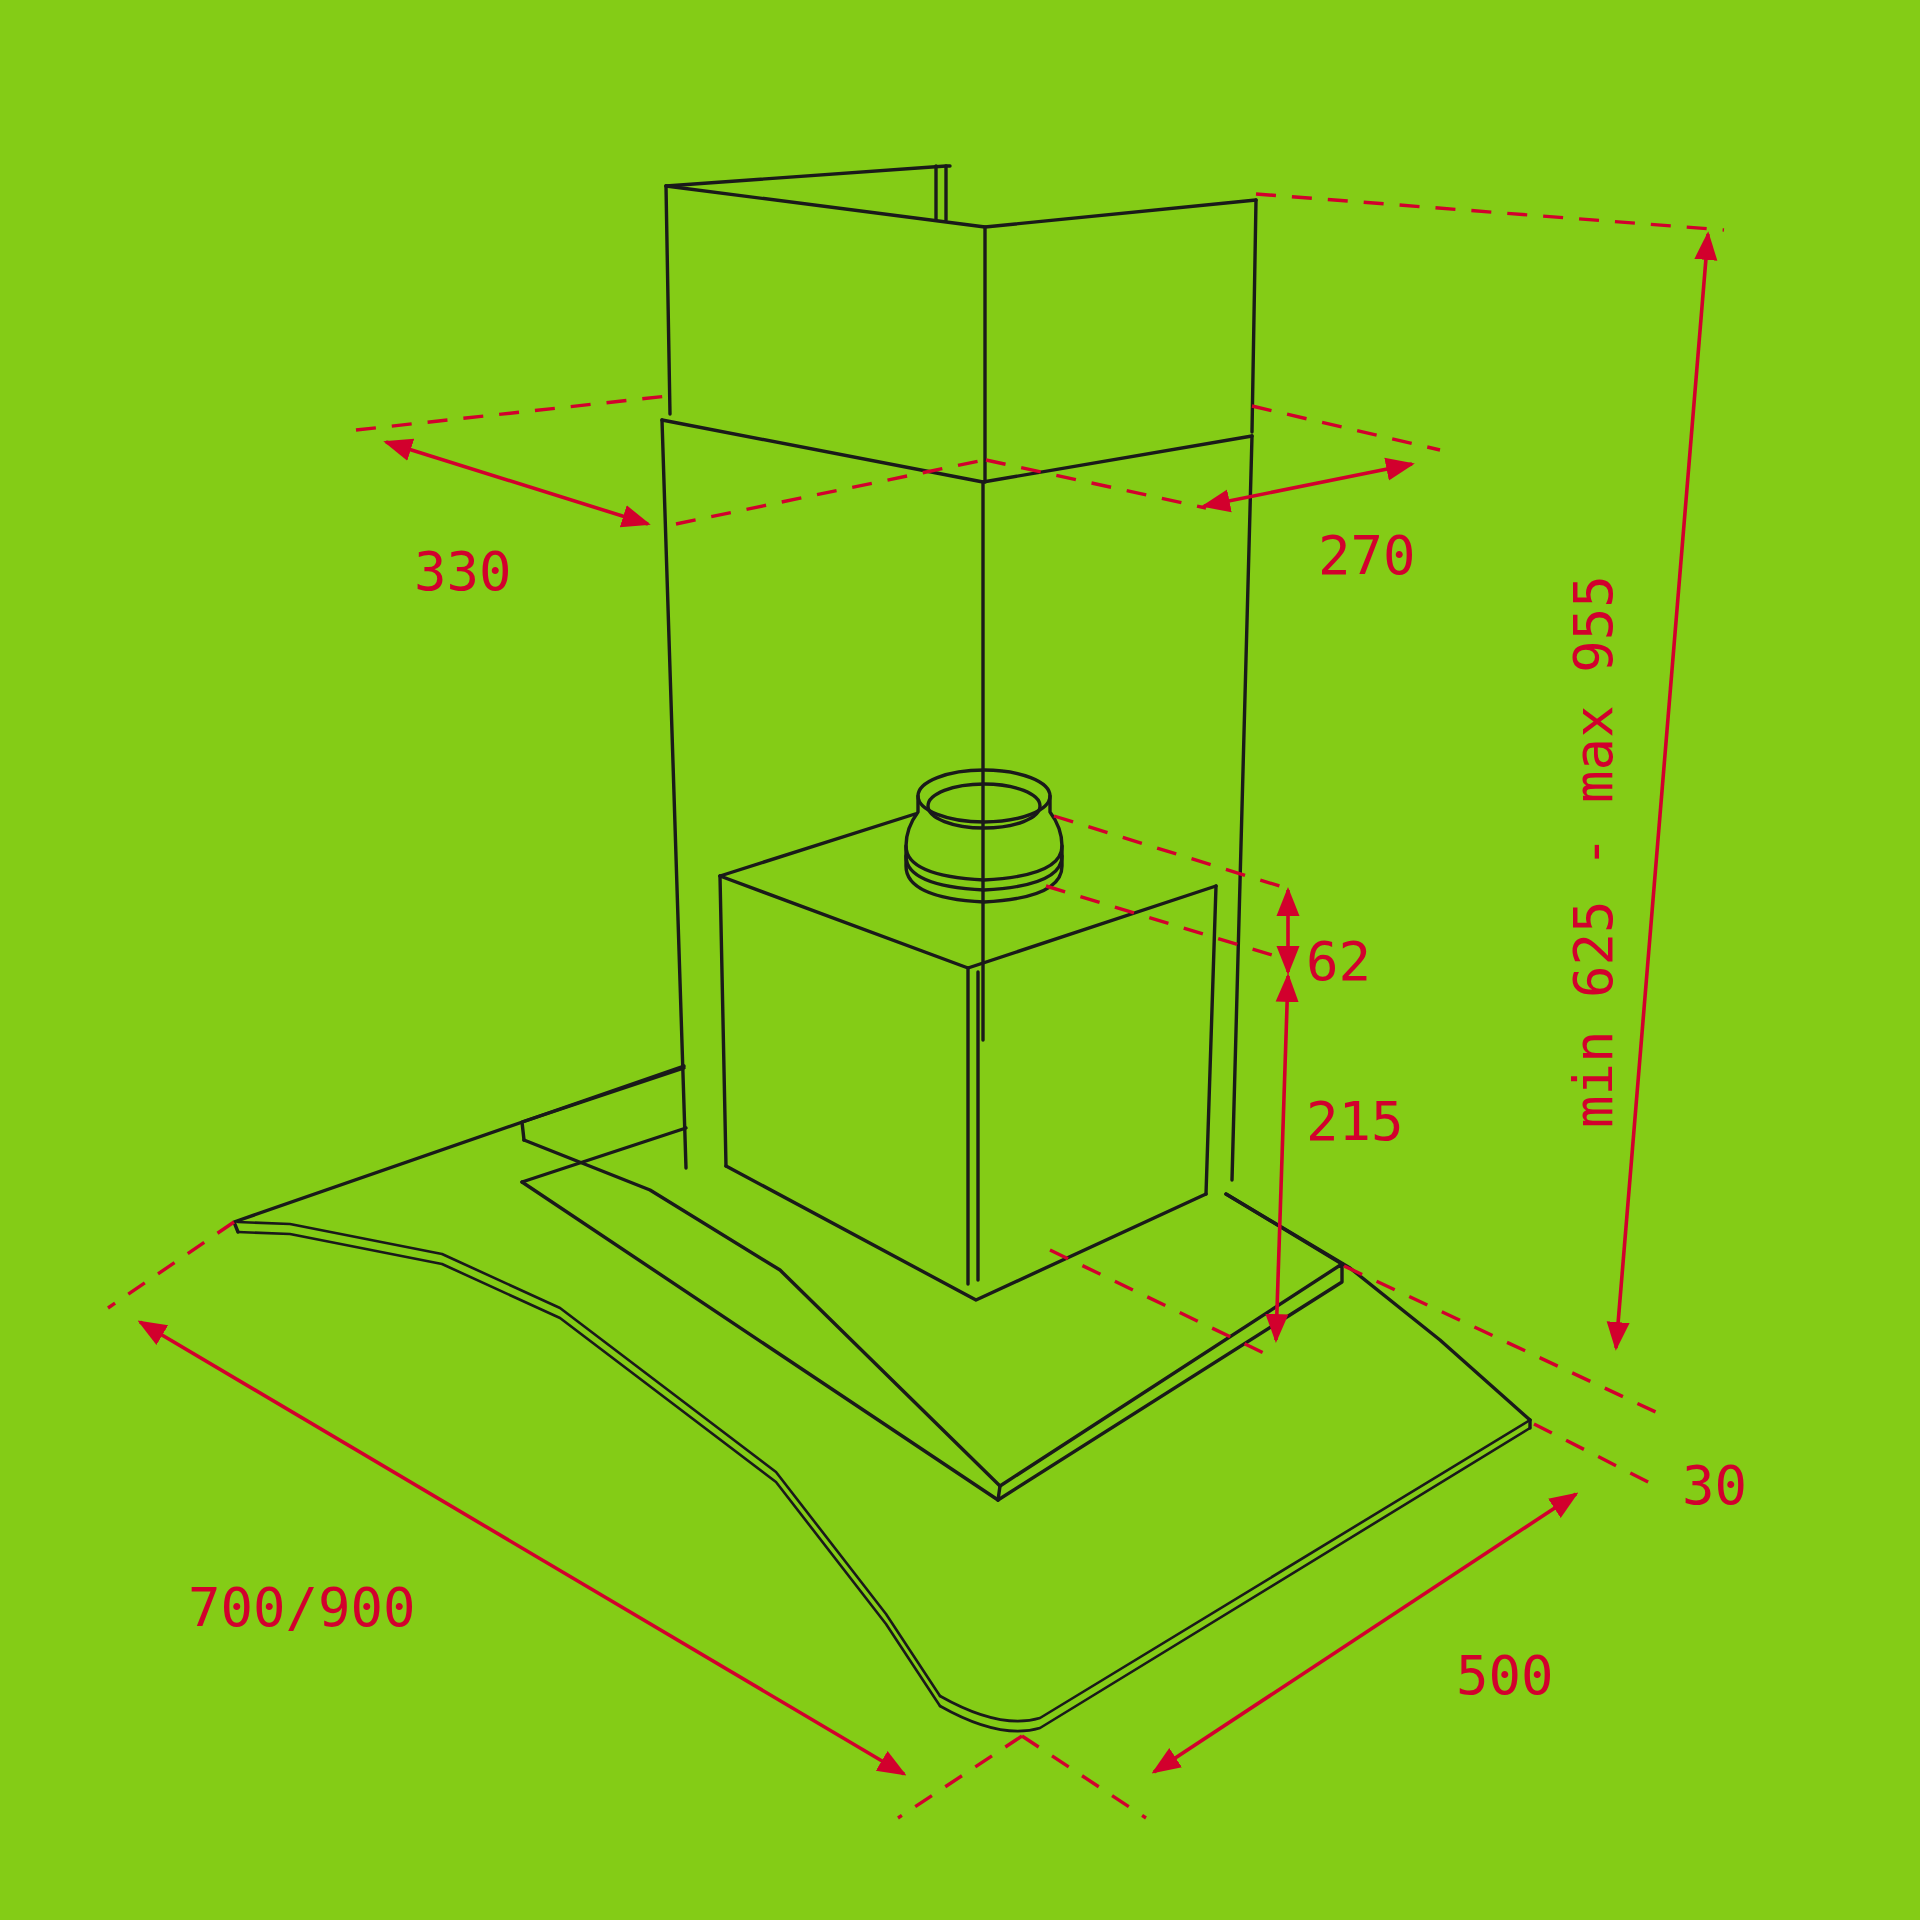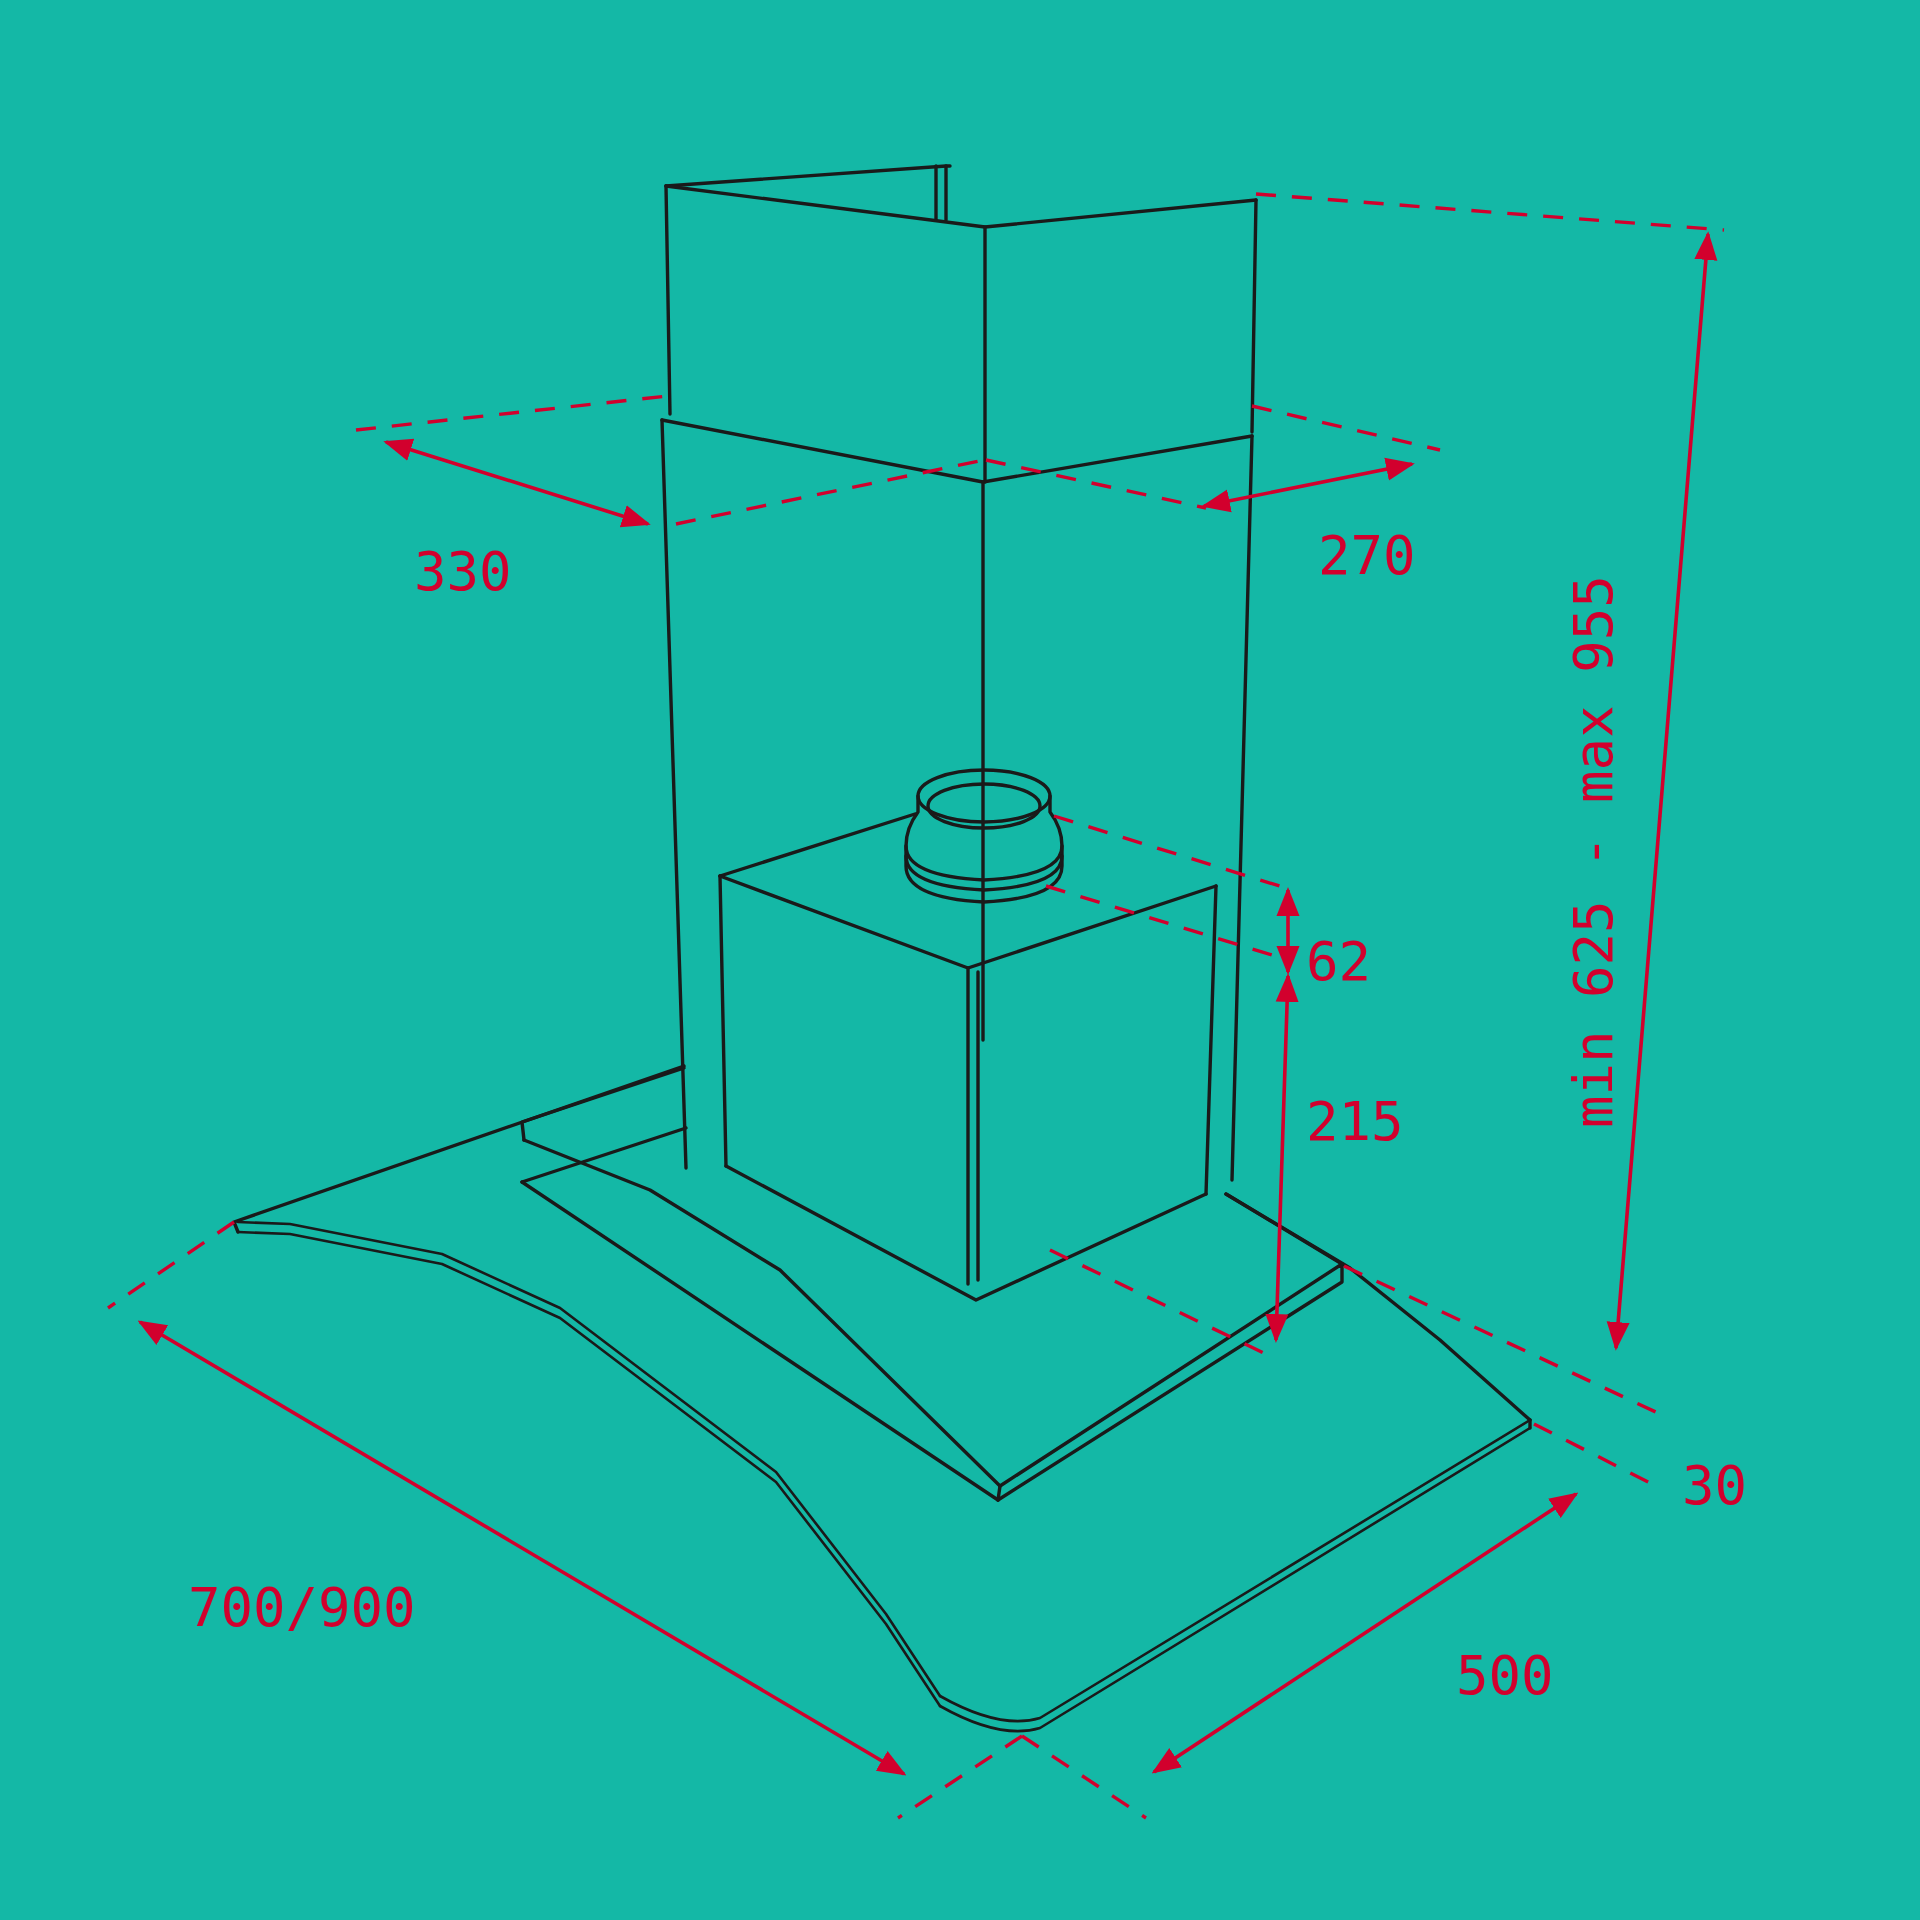--- a/index.html
+++ b/index.html
@@ -1,16 +1,16 @@
 <!DOCTYPE html>
 <html><head>
 <meta charset="utf-8">
 <style>
   html, body { margin: 0; padding: 0; background: #ffffff; }
-  #canvas { position: relative; width: 1920px; height: 1920px; background: #14b8a6; overflow: hidden; }
+  #canvas { position: relative; width: 1920px; height: 1920px; background: #84cc16; overflow: hidden; }
   svg { position: absolute; left: 0; top: 0; }
   .obj { fill: none; stroke: #1a1a1a; stroke-width: 3.4; stroke-linejoin: round; stroke-linecap: round; }
   .obj-thin { fill: none; stroke: #1a1a1a; stroke-width: 2.6; stroke-linejoin: round; stroke-linecap: round; }
   .dash { fill: none; stroke: #d2002d; stroke-width: 3.4; stroke-dasharray: 20 16; }
   .dim { fill: none; stroke: #d2002d; stroke-width: 3.6; }
   .head { fill: #d2002d; stroke: none; }
   .lbl { fill: #d2002d; font-family: "DejaVu Sans Mono", "Liberation Mono", monospace; font-size: 54px; }
 </style>
 </head>
 <body>

